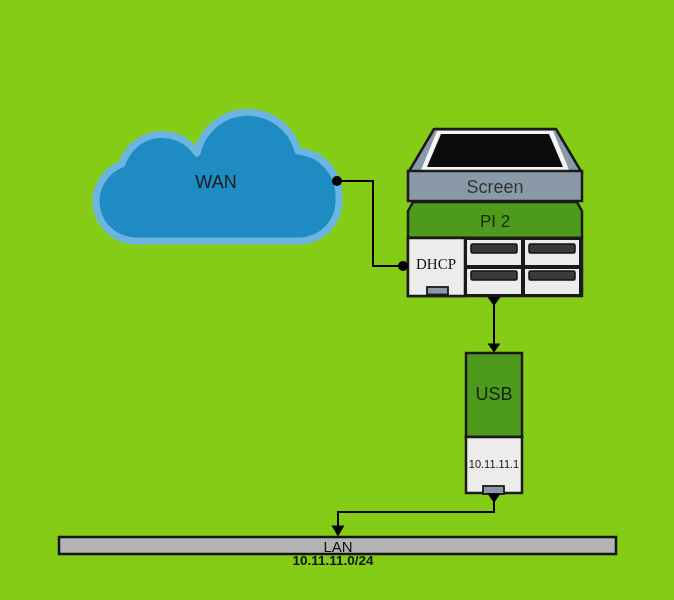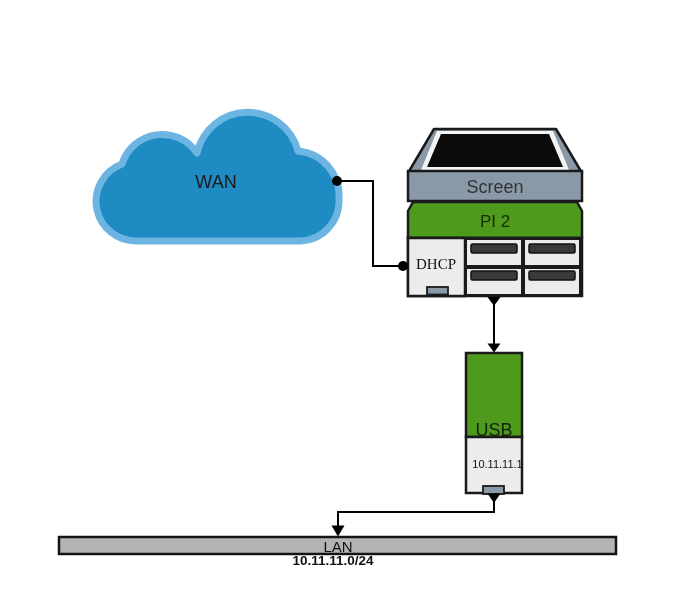--- a/index.html
+++ b/index.html
@@ -1,26 +1,26 @@
 <!DOCTYPE html>
 <html><head>
 <meta charset="utf-8">
 <style>
   html,body{margin:0;padding:0;}
   body{background:#9A9A9A;font-family:"Liberation Sans","DejaVu Sans",sans-serif;}
-  .stage{position:relative;width:674px;height:600px;background:#ffffff;overflow:hidden;}
+  .stage{position:relative;width:674px;height:600px;background:#84cc16;overflow:hidden;}
   .stage svg{position:absolute;left:0;top:0;}
   .lbl{position:absolute;transform:translate(-50%,-50%);white-space:nowrap;color:#151515;
        line-height:1;pointer-events:none;}
   .lbl-wan{left:216px;top:182px;font-size:18px;color:#1a1a1a;}
   .lbl-screen{left:495px;top:187px;font-size:18px;color:#333;}
   .lbl-pi{left:495px;top:221px;font-size:17px;color:#182d04;text-align:right;}
   .lbl-dhcp{left:436px;top:264px;font-size:15px;color:#111;font-family:Liberation Serif, serif;}
-  .lbl-usb{left:494px;top:394px;font-size:18px;color:#13230a;margin-top:36px;}
-  .lbl-ip{left:494px;top:464px;font-size:11px;color:#111;padding-left:7px;}
+  .lbl-usb{left:494px;top:394px;font-size:18px;color:#13230a;}
+  .lbl-ip{left:494px;top:464px;font-size:11px;color:#111;}
   .lbl-lan{left:338px;top:546px;font-size:15px;color:#111;}
   .lbl-subnet{left:333px;top:561px;font-size:13.5px;color:#111;font-weight:bold;}
 </style>
 </head>
 <body>
 
 <div class="stage">
 
   <svg width="674" height="600" viewBox="0 0 674 600">
 

